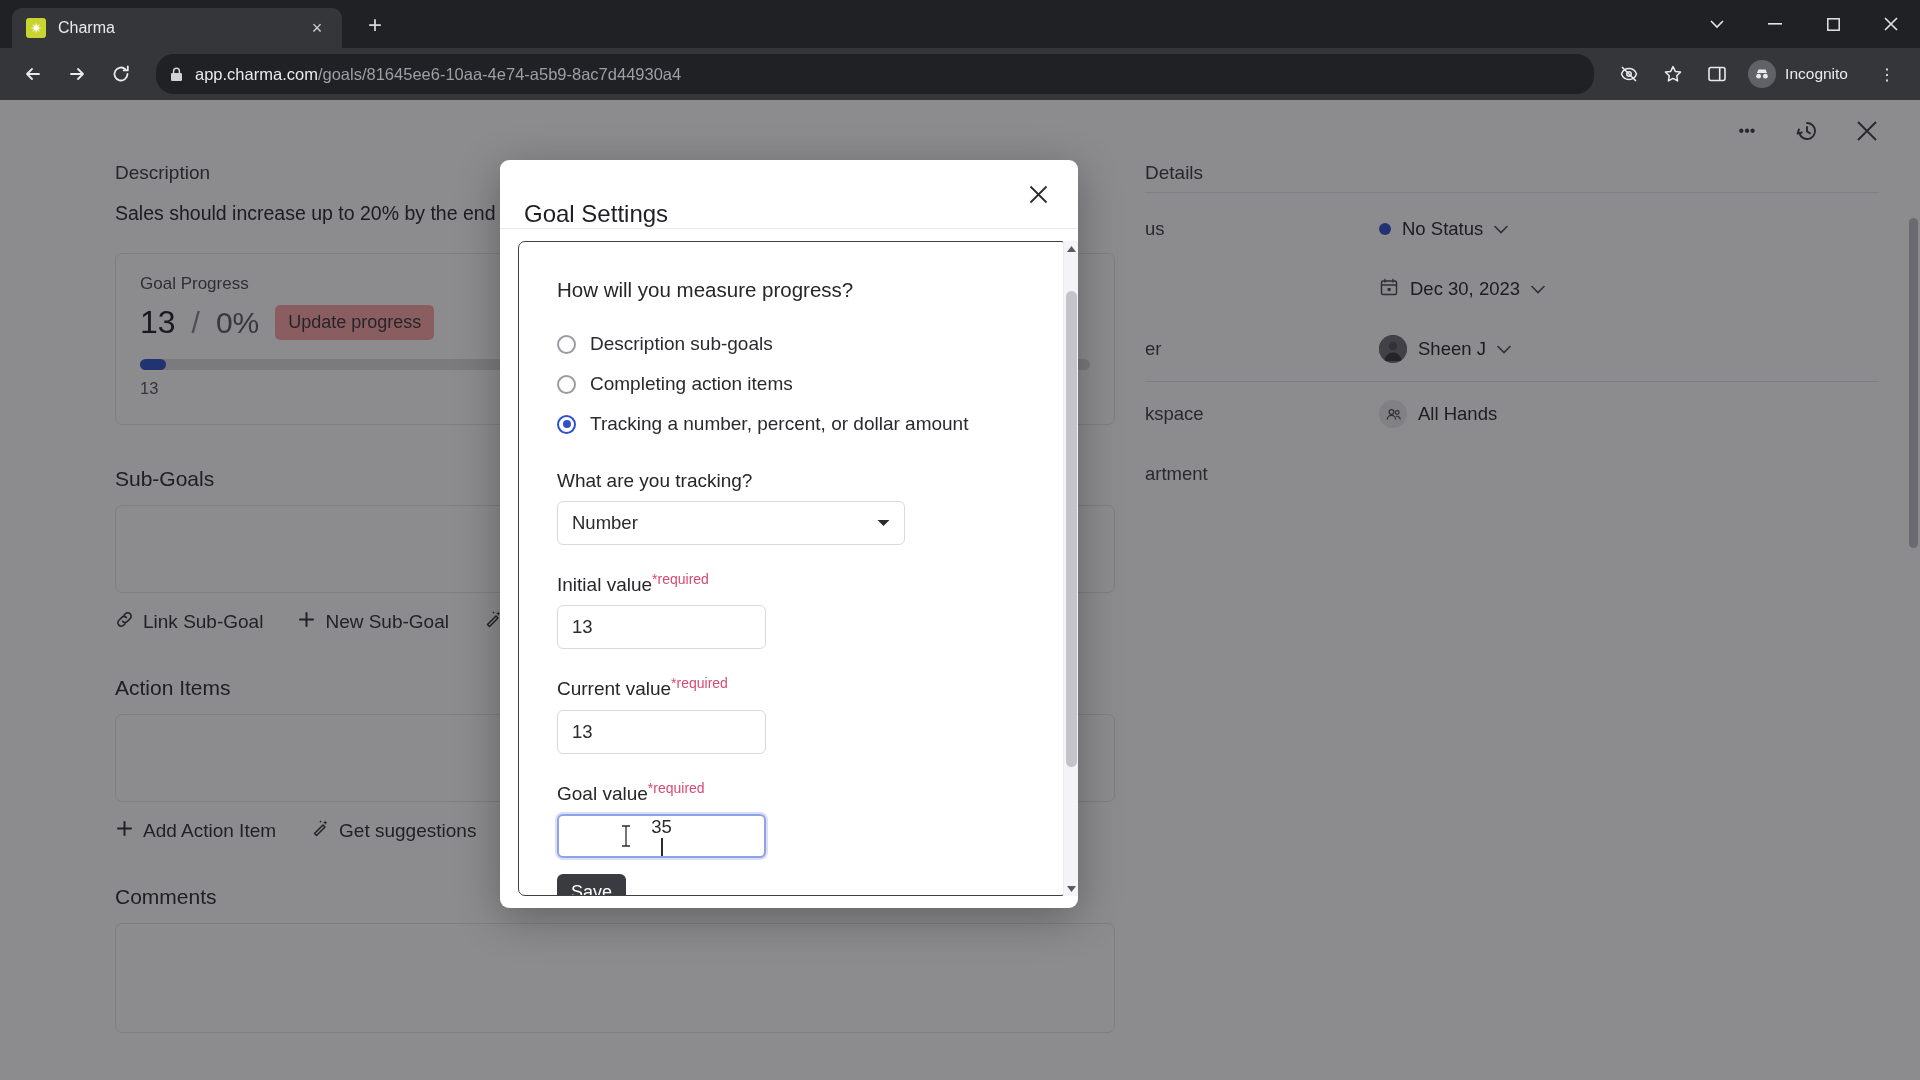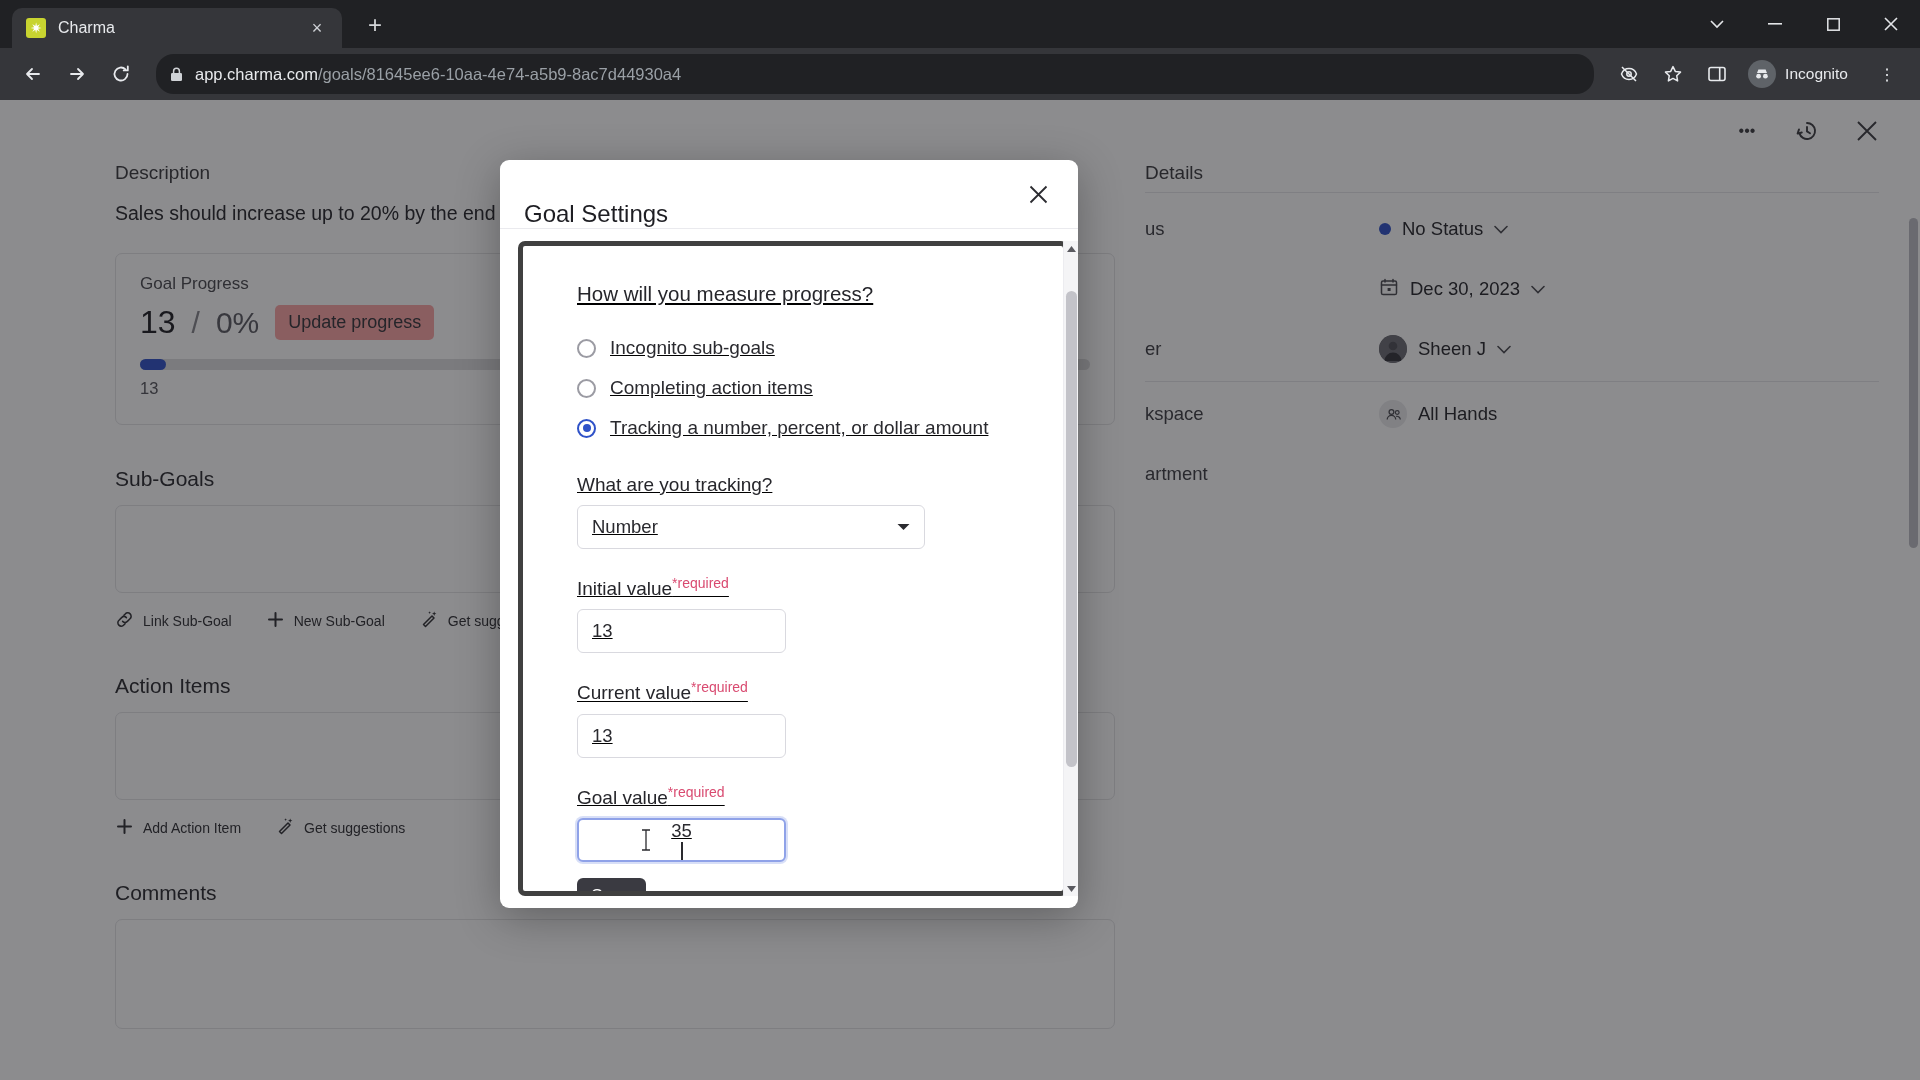--- a/index.html
+++ b/index.html
@@ -204,21 +204,21 @@
     height: 88px;
     display: flex; align-items: center; justify-content: center;
     color: #55555c; font-size: 18px;
   }
   .action-row {
     margin-top: 16px;
     display: flex; align-items: center; gap: 34px;
   }
   .action-link {
     display: flex; align-items: center; gap: 9px;
-    font-size: 14px; color: #2f2f34;
+    font-size: 19px; color: #2f2f34;
     cursor: pointer;
   }
   .action-link svg { flex: none; }
 
   .details-title { font-size: 19px; color: #3a3a3e; margin-bottom: 8px; }
   .details-box {
     border-top: 1px solid #e6e6e9;
     padding-top: 6px;
   }
   .det-row {
@@ -279,26 +279,25 @@
     display: flex; align-items: center; justify-content: center;
     color: #2b2b30; cursor: pointer;
   }
   .modal-body {
     flex: 1;
     position: relative;
     padding: 12px 10px 12px 18px;
     overflow: hidden;
   }
   .inner-card {
-    border: 5px solid #404040;
+    border: 1px solid #404040;
     border-radius: 7px;
     height: 100%;
-    padding: 36px 38px 26px 54px;
+    padding: 36px 38px 26px 38px;
     overflow: hidden;
-    text-decoration: underline;
   }
   .q-title { font-size: 20.5px; color: #26262b; margin-bottom: 22px; }
   .radio-row {
     display: flex; align-items: center; gap: 14px;
     height: 40px;
     cursor: pointer;
   }
   .radio {
     width: 19px; height: 19px;
     border: 2px solid #9b9ba3;
@@ -702,21 +701,21 @@
         </span>
       </div>
 
       <div class="modal-body">
         <div class="inner-card">
 
           <div class="q-title">How will you measure progress?</div>
 
           <div class="radio-row">
             <span class="radio"></span>
-            <span class="radio-label">Incognito sub-goals</span>
+            <span class="radio-label">Description sub-goals</span>
           </div>
           <div class="radio-row">
             <span class="radio"></span>
             <span class="radio-label">Completing action items</span>
           </div>
           <div class="radio-row">
             <span class="radio checked"></span>
             <span class="radio-label">Tracking a number, percent, or dollar amount</span>
           </div>
 

